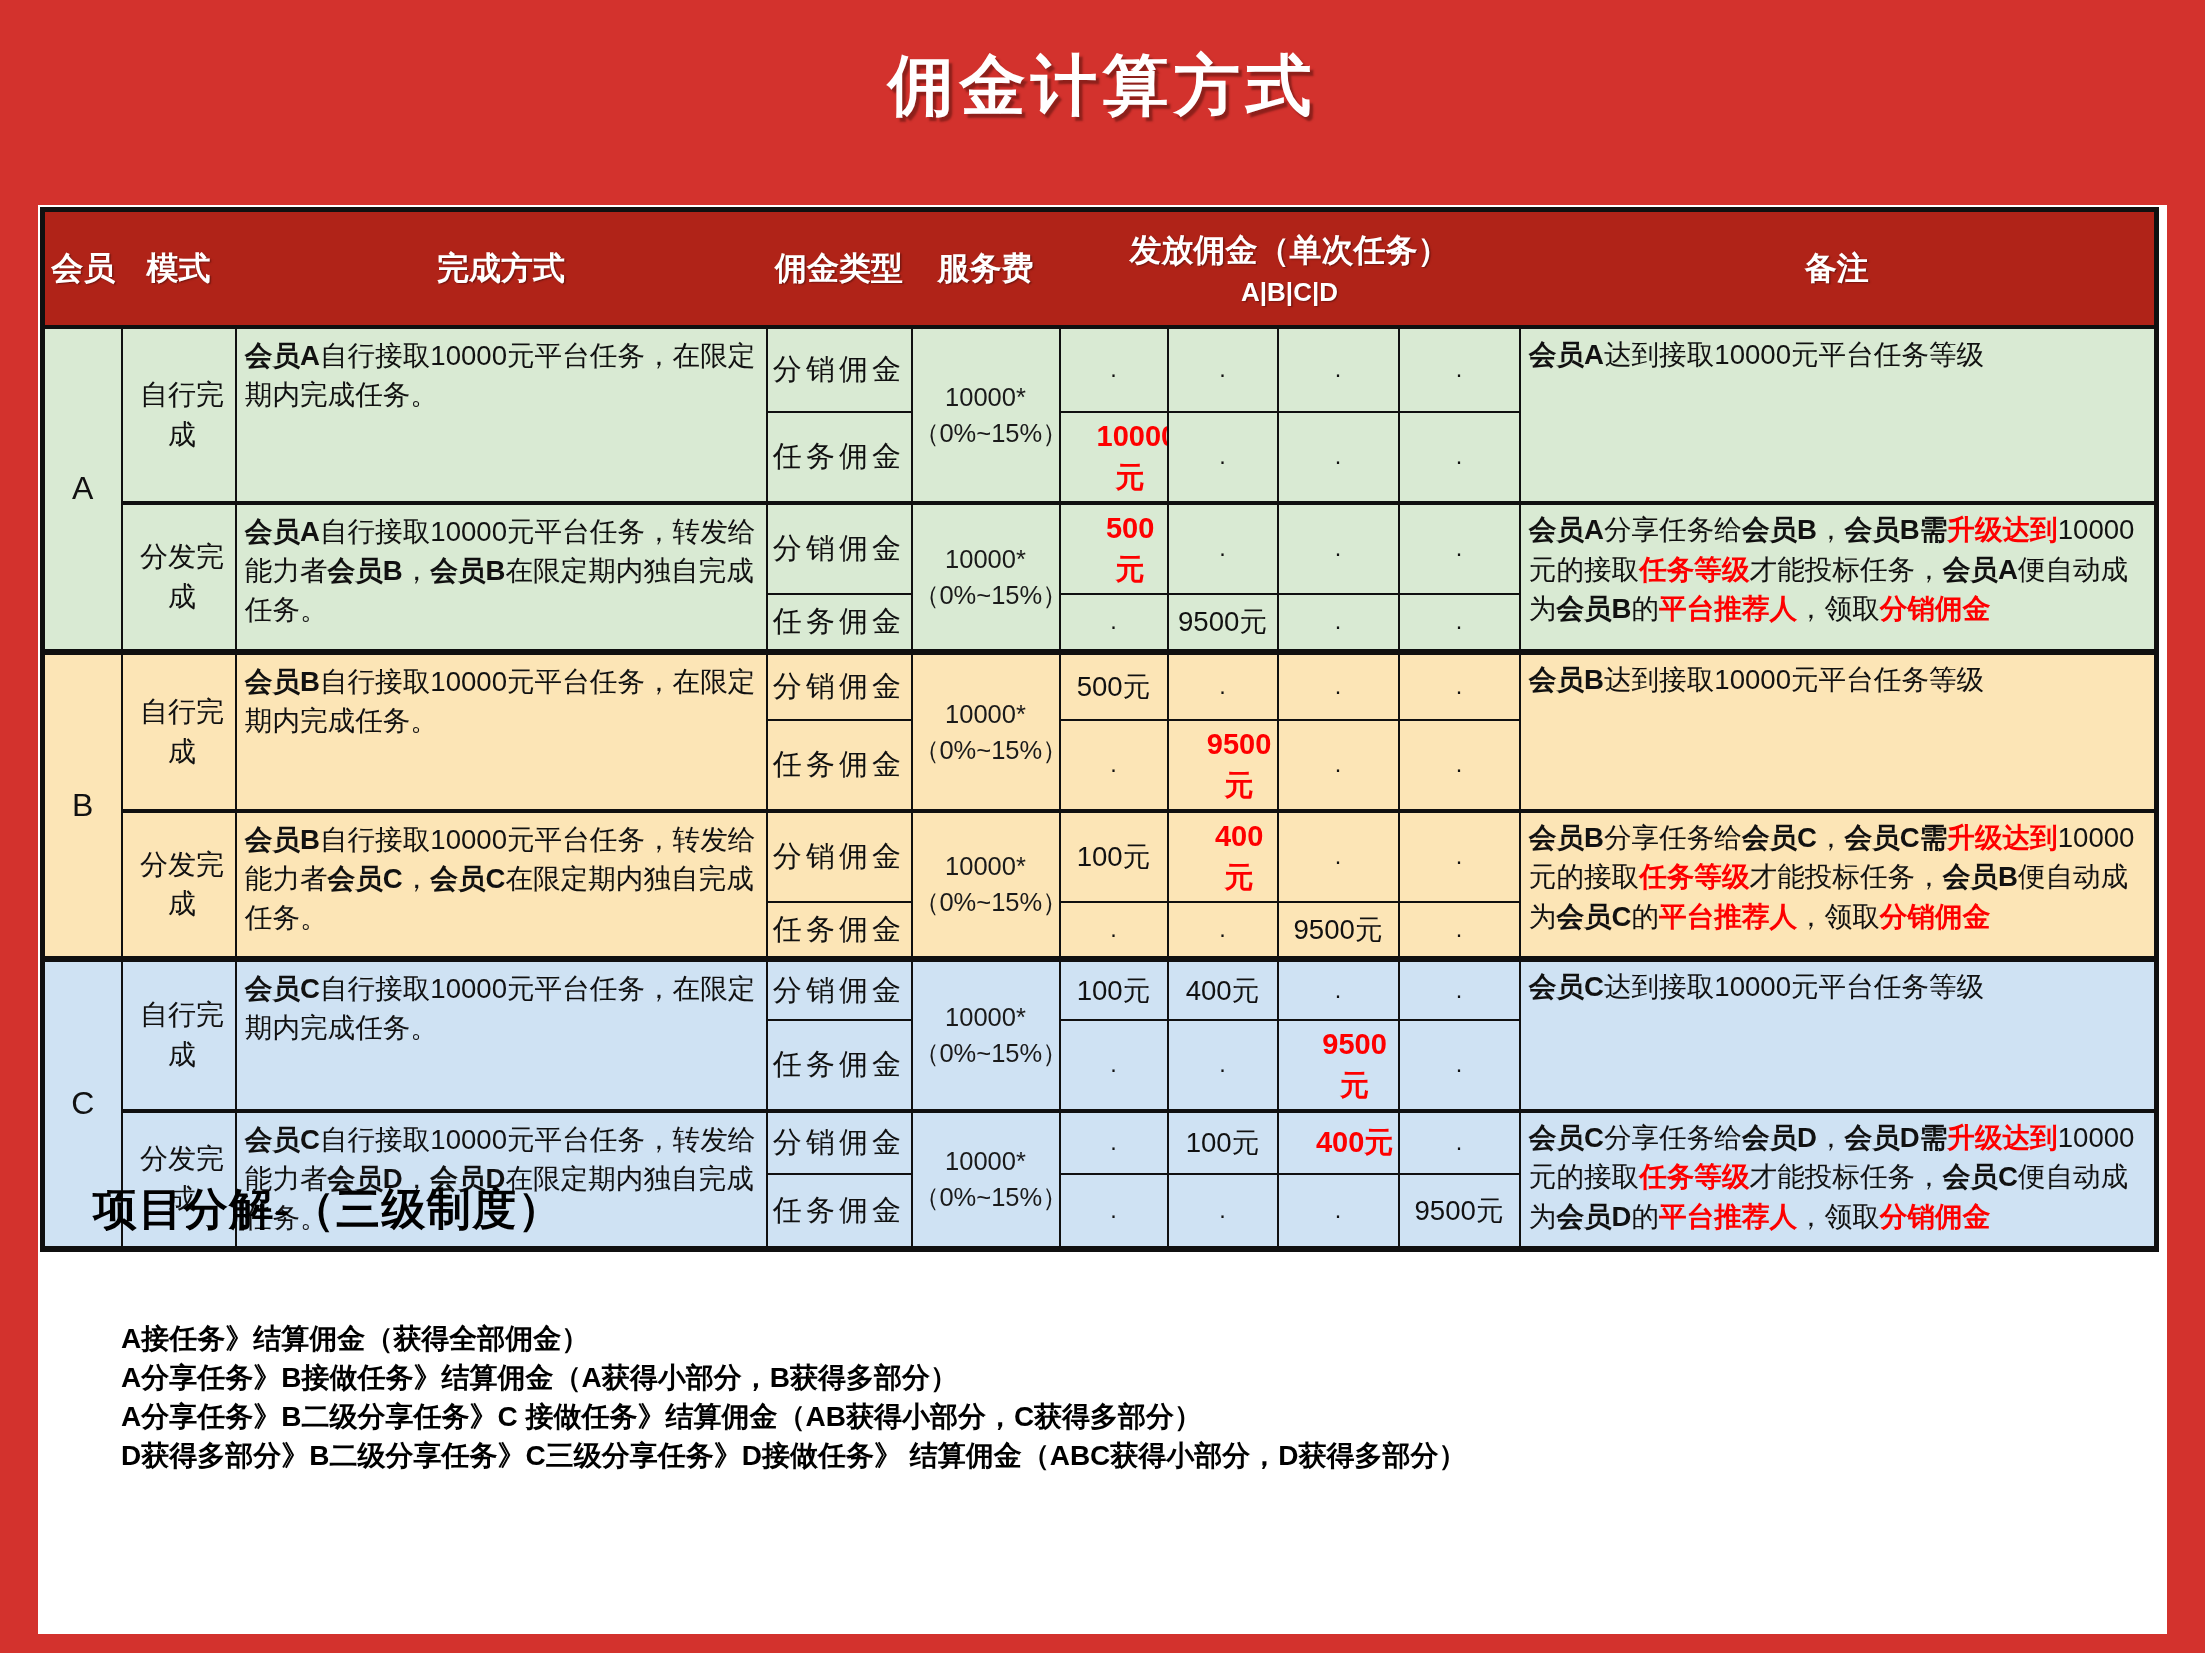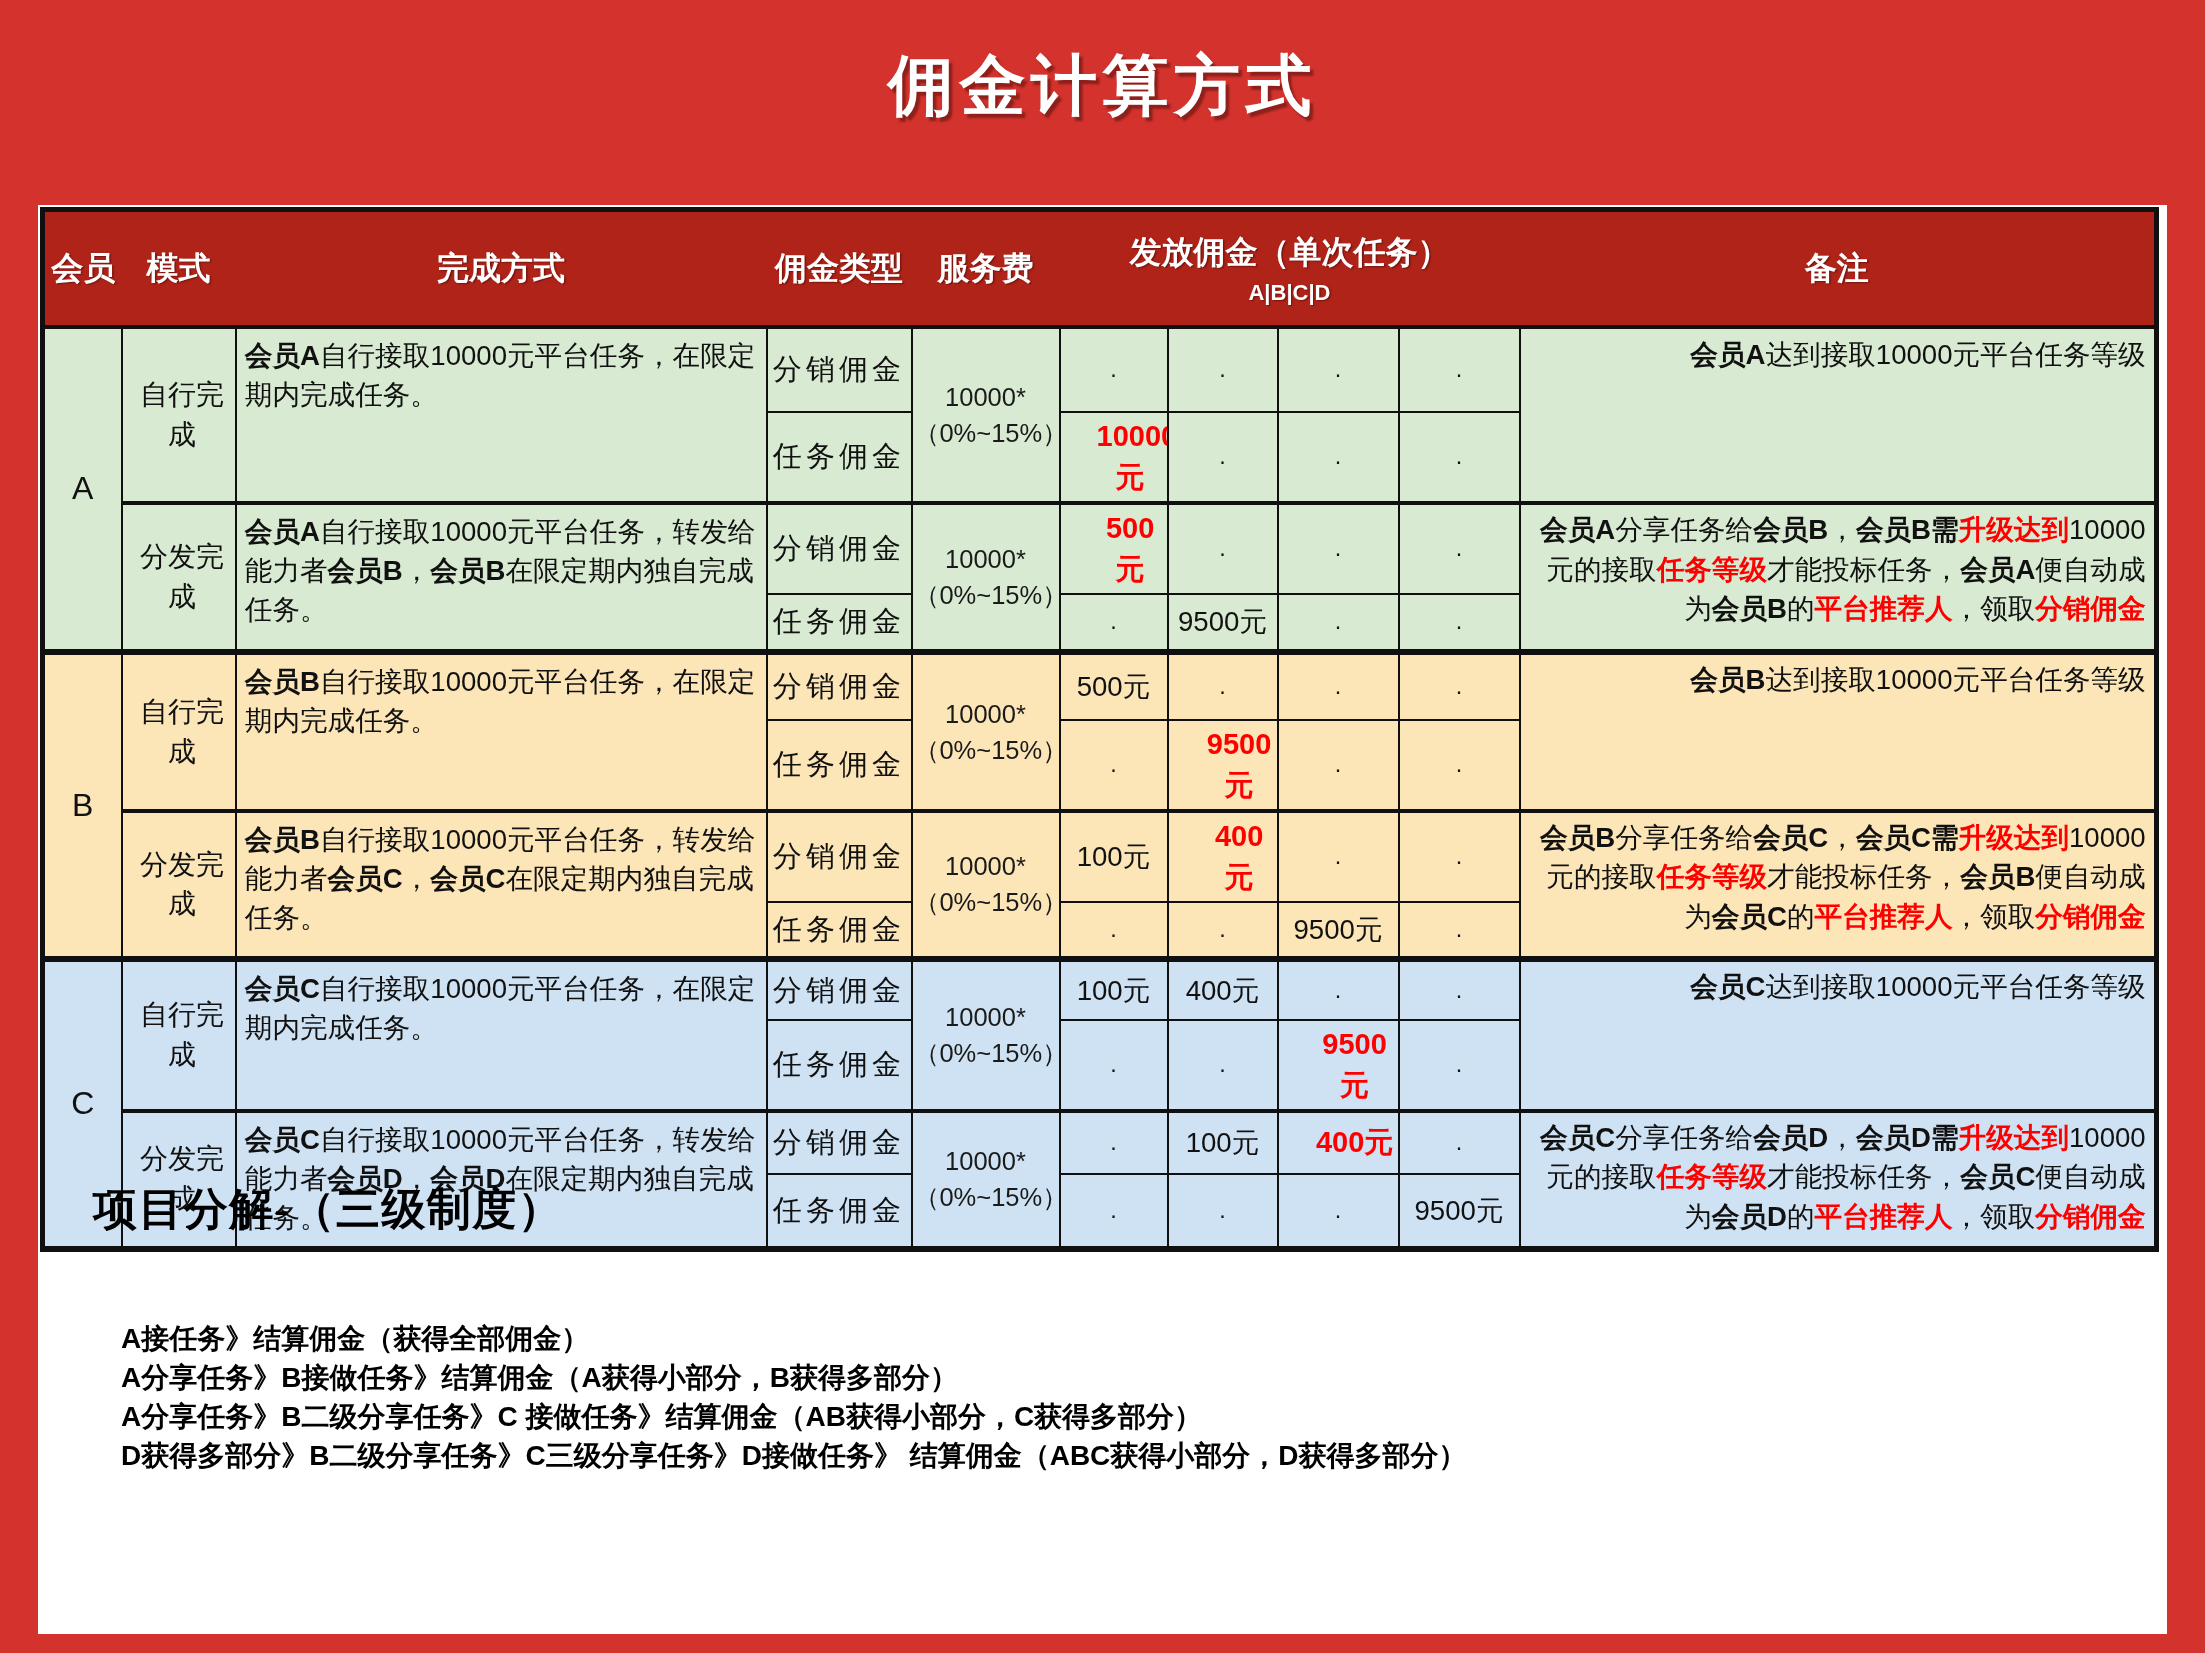--- a/index.html
+++ b/index.html
@@ -22,33 +22,33 @@
   table.main{
     position:absolute;left:40px;top:207px;
     border-collapse:collapse;table-layout:fixed;width:1772px;
     border:5.5px solid #101010;
   }
   thead th{
     background:#b02318;color:#ffffff;border:none;border-bottom:4.1px solid #101010;
     font-size:32px;font-weight:bold;text-align:center;vertical-align:middle;
     height:113px;padding:0;text-shadow:1.4px 1.4px 1.4px rgba(60,10,8,.5);
   }
-  thead .sub{font-size:22px;margin-top:4.1px;font-weight:bold;}
+  thead .sub{font-size:26px;margin-top:4.1px;font-weight:bold;}
   td{
     border:2.1px solid #101010;padding:2.8px 6.9px;vertical-align:middle;
     font-size:27.6px;line-height:1.42;overflow:hidden;
   }
   td.member{text-align:center;font-size:32px;}
   td.mode{text-align:center;padding-left:14px;font-size:28px;}
   td.desc{vertical-align:top;text-align:left;padding:6.9px 8.3px;font-size:27.6px;}
   td.ctype{text-align:center;font-size:29px;letter-spacing:4.1px;padding:2.8px 1.4px;}
   td.fee{text-align:center;font-size:25.5px;color:#1a1a1a;padding:2.8px 1.4px;}
   td.val{text-align:center;font-size:27.6px;padding:2.8px 2.8px;}
   td.val.dot{font-size:23.4px;}
-  td.remark{vertical-align:top;text-align:right;padding:5.5px 8.3px;font-size:27.6px;}
+  td.remark{vertical-align:top;text-align:left;padding:5.5px 8.3px;font-size:27.6px;}
   td.val.red{color:#fe0000;font-weight:bold;font-size:29px;padding-left:36px;}
   .b{font-weight:bold;}
   .r{font-weight:bold;color:#fe0000;}
   .mode-end{border-bottom:4.1px solid #101010;}
   .sec-end{border-bottom:6.2px solid #101010;}
   .footer{position:absolute;left:93px;top:1180px;width:2040px;}
   .f-head{
     font-family:"Liberation Serif",serif;font-weight:bold;font-size:44px;
     color:#000;letter-spacing:1.4px;
   }

